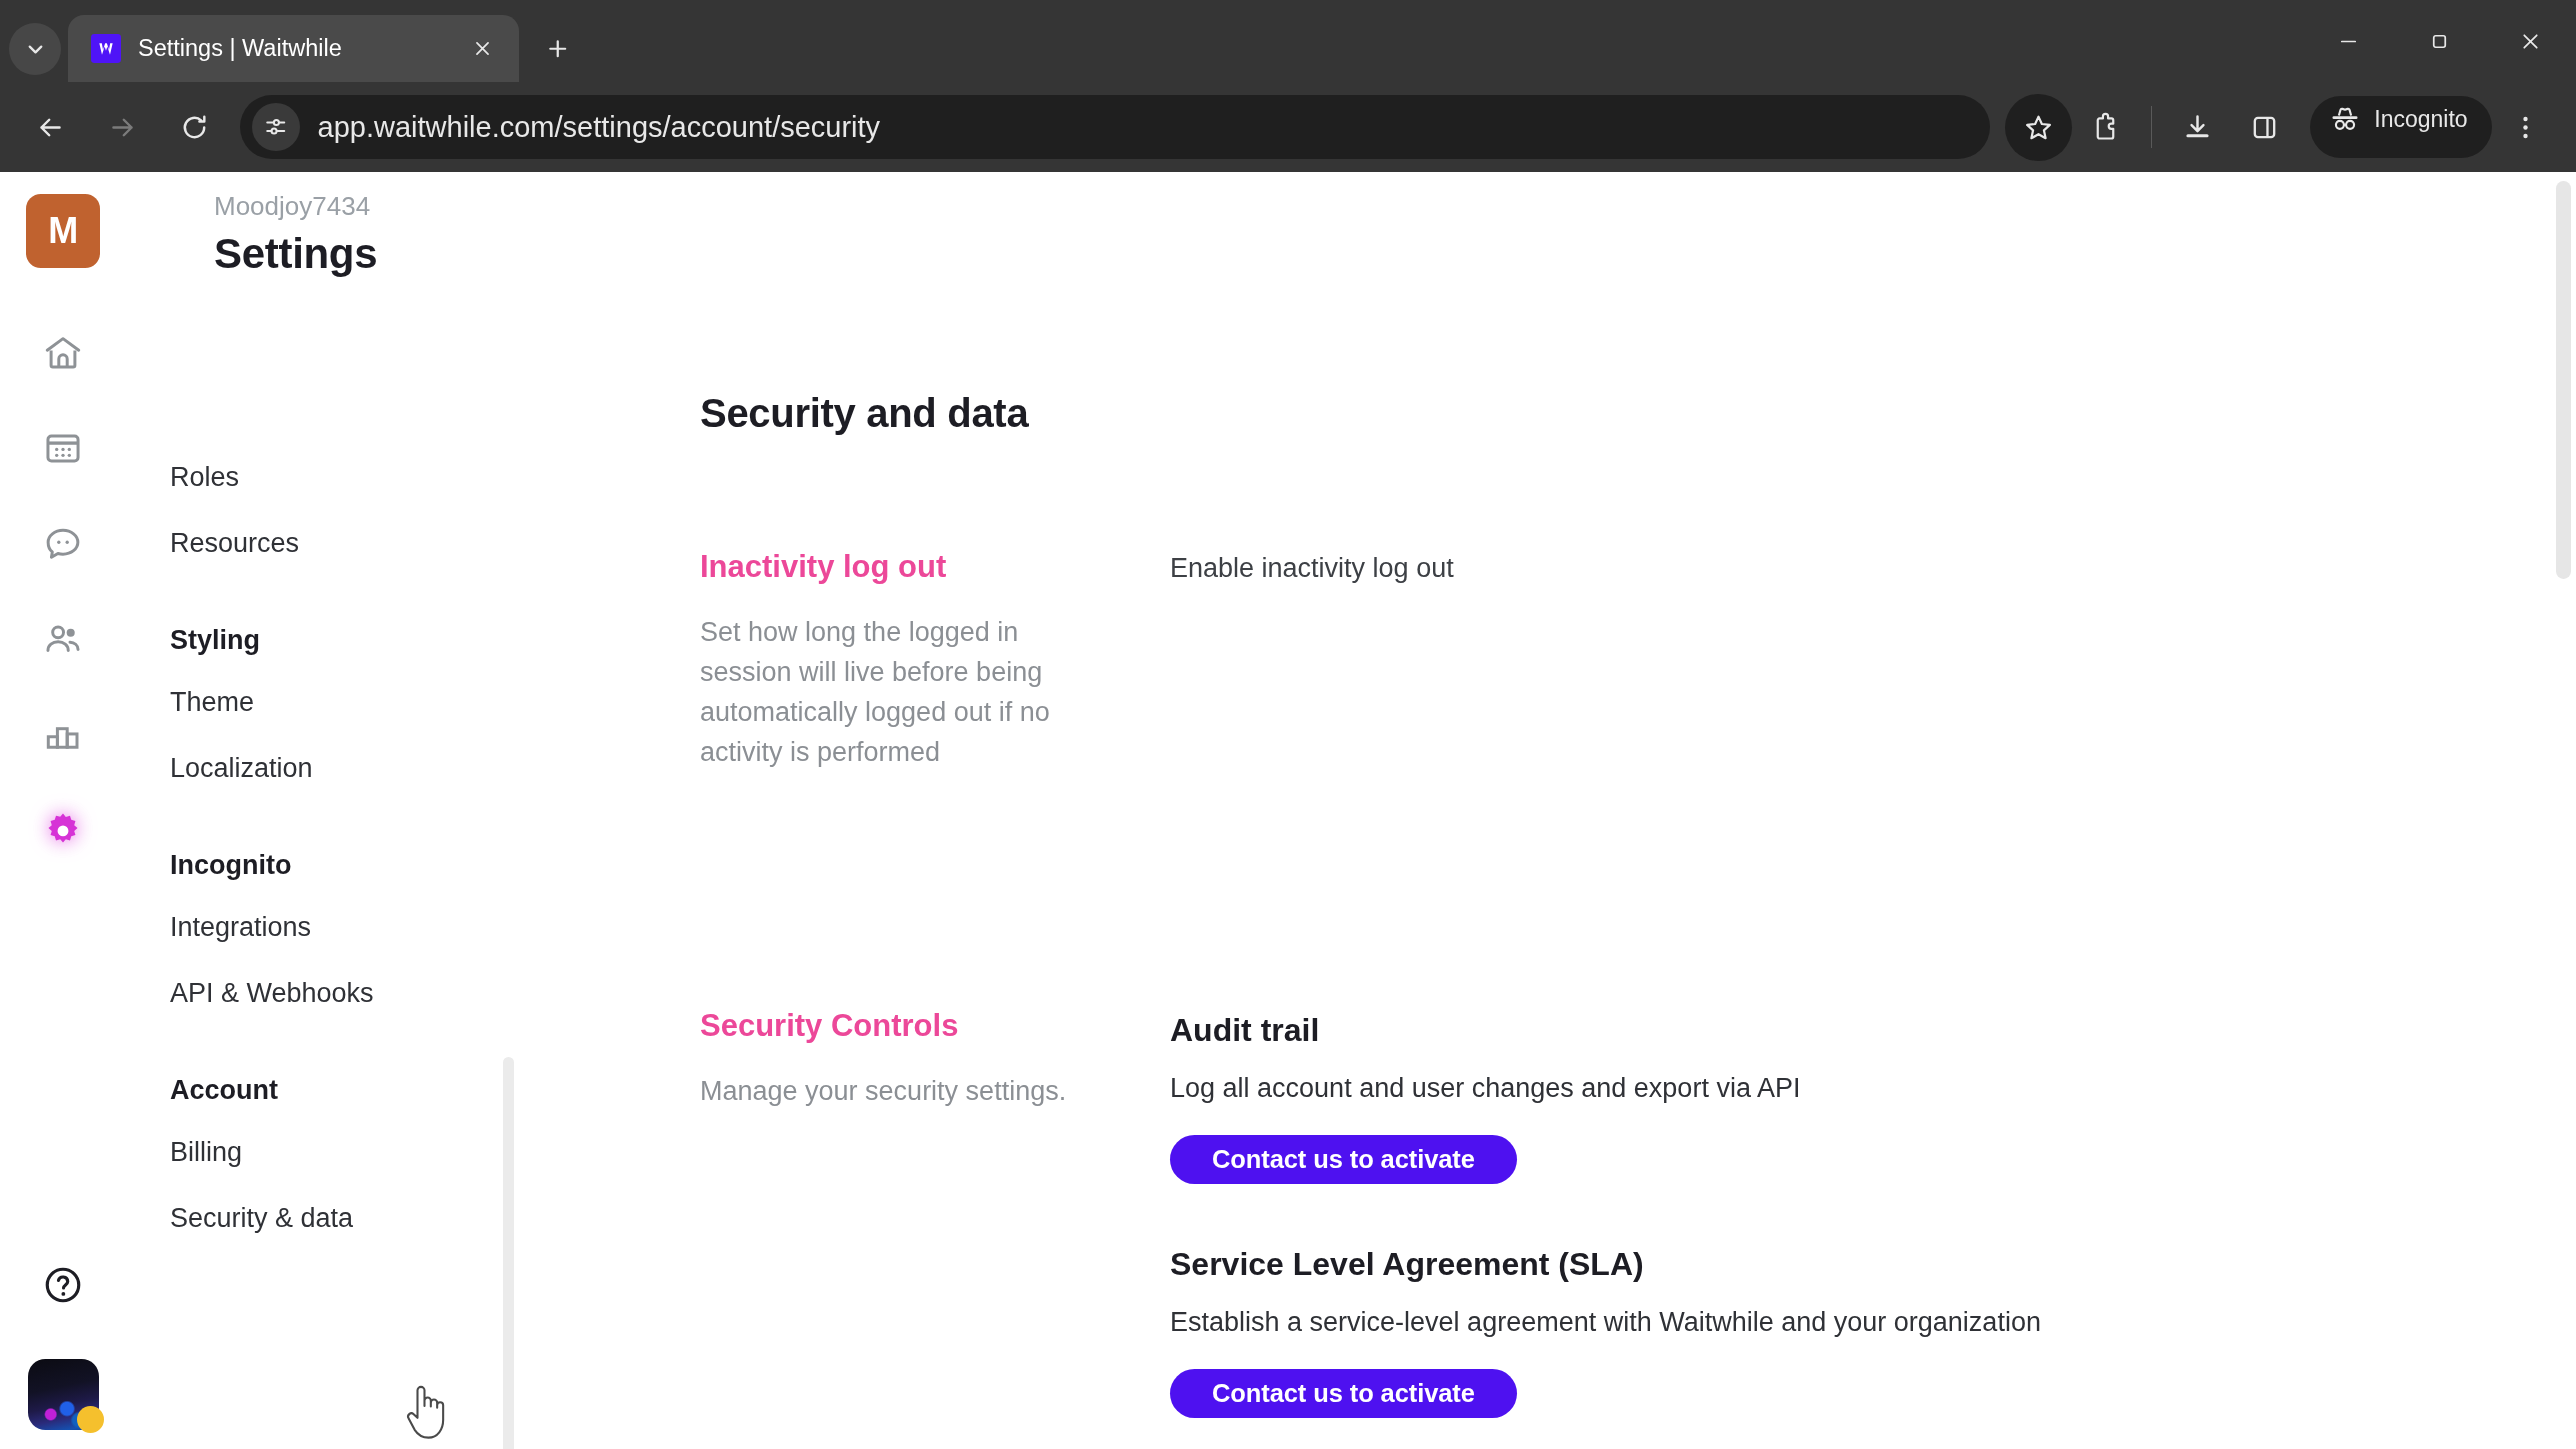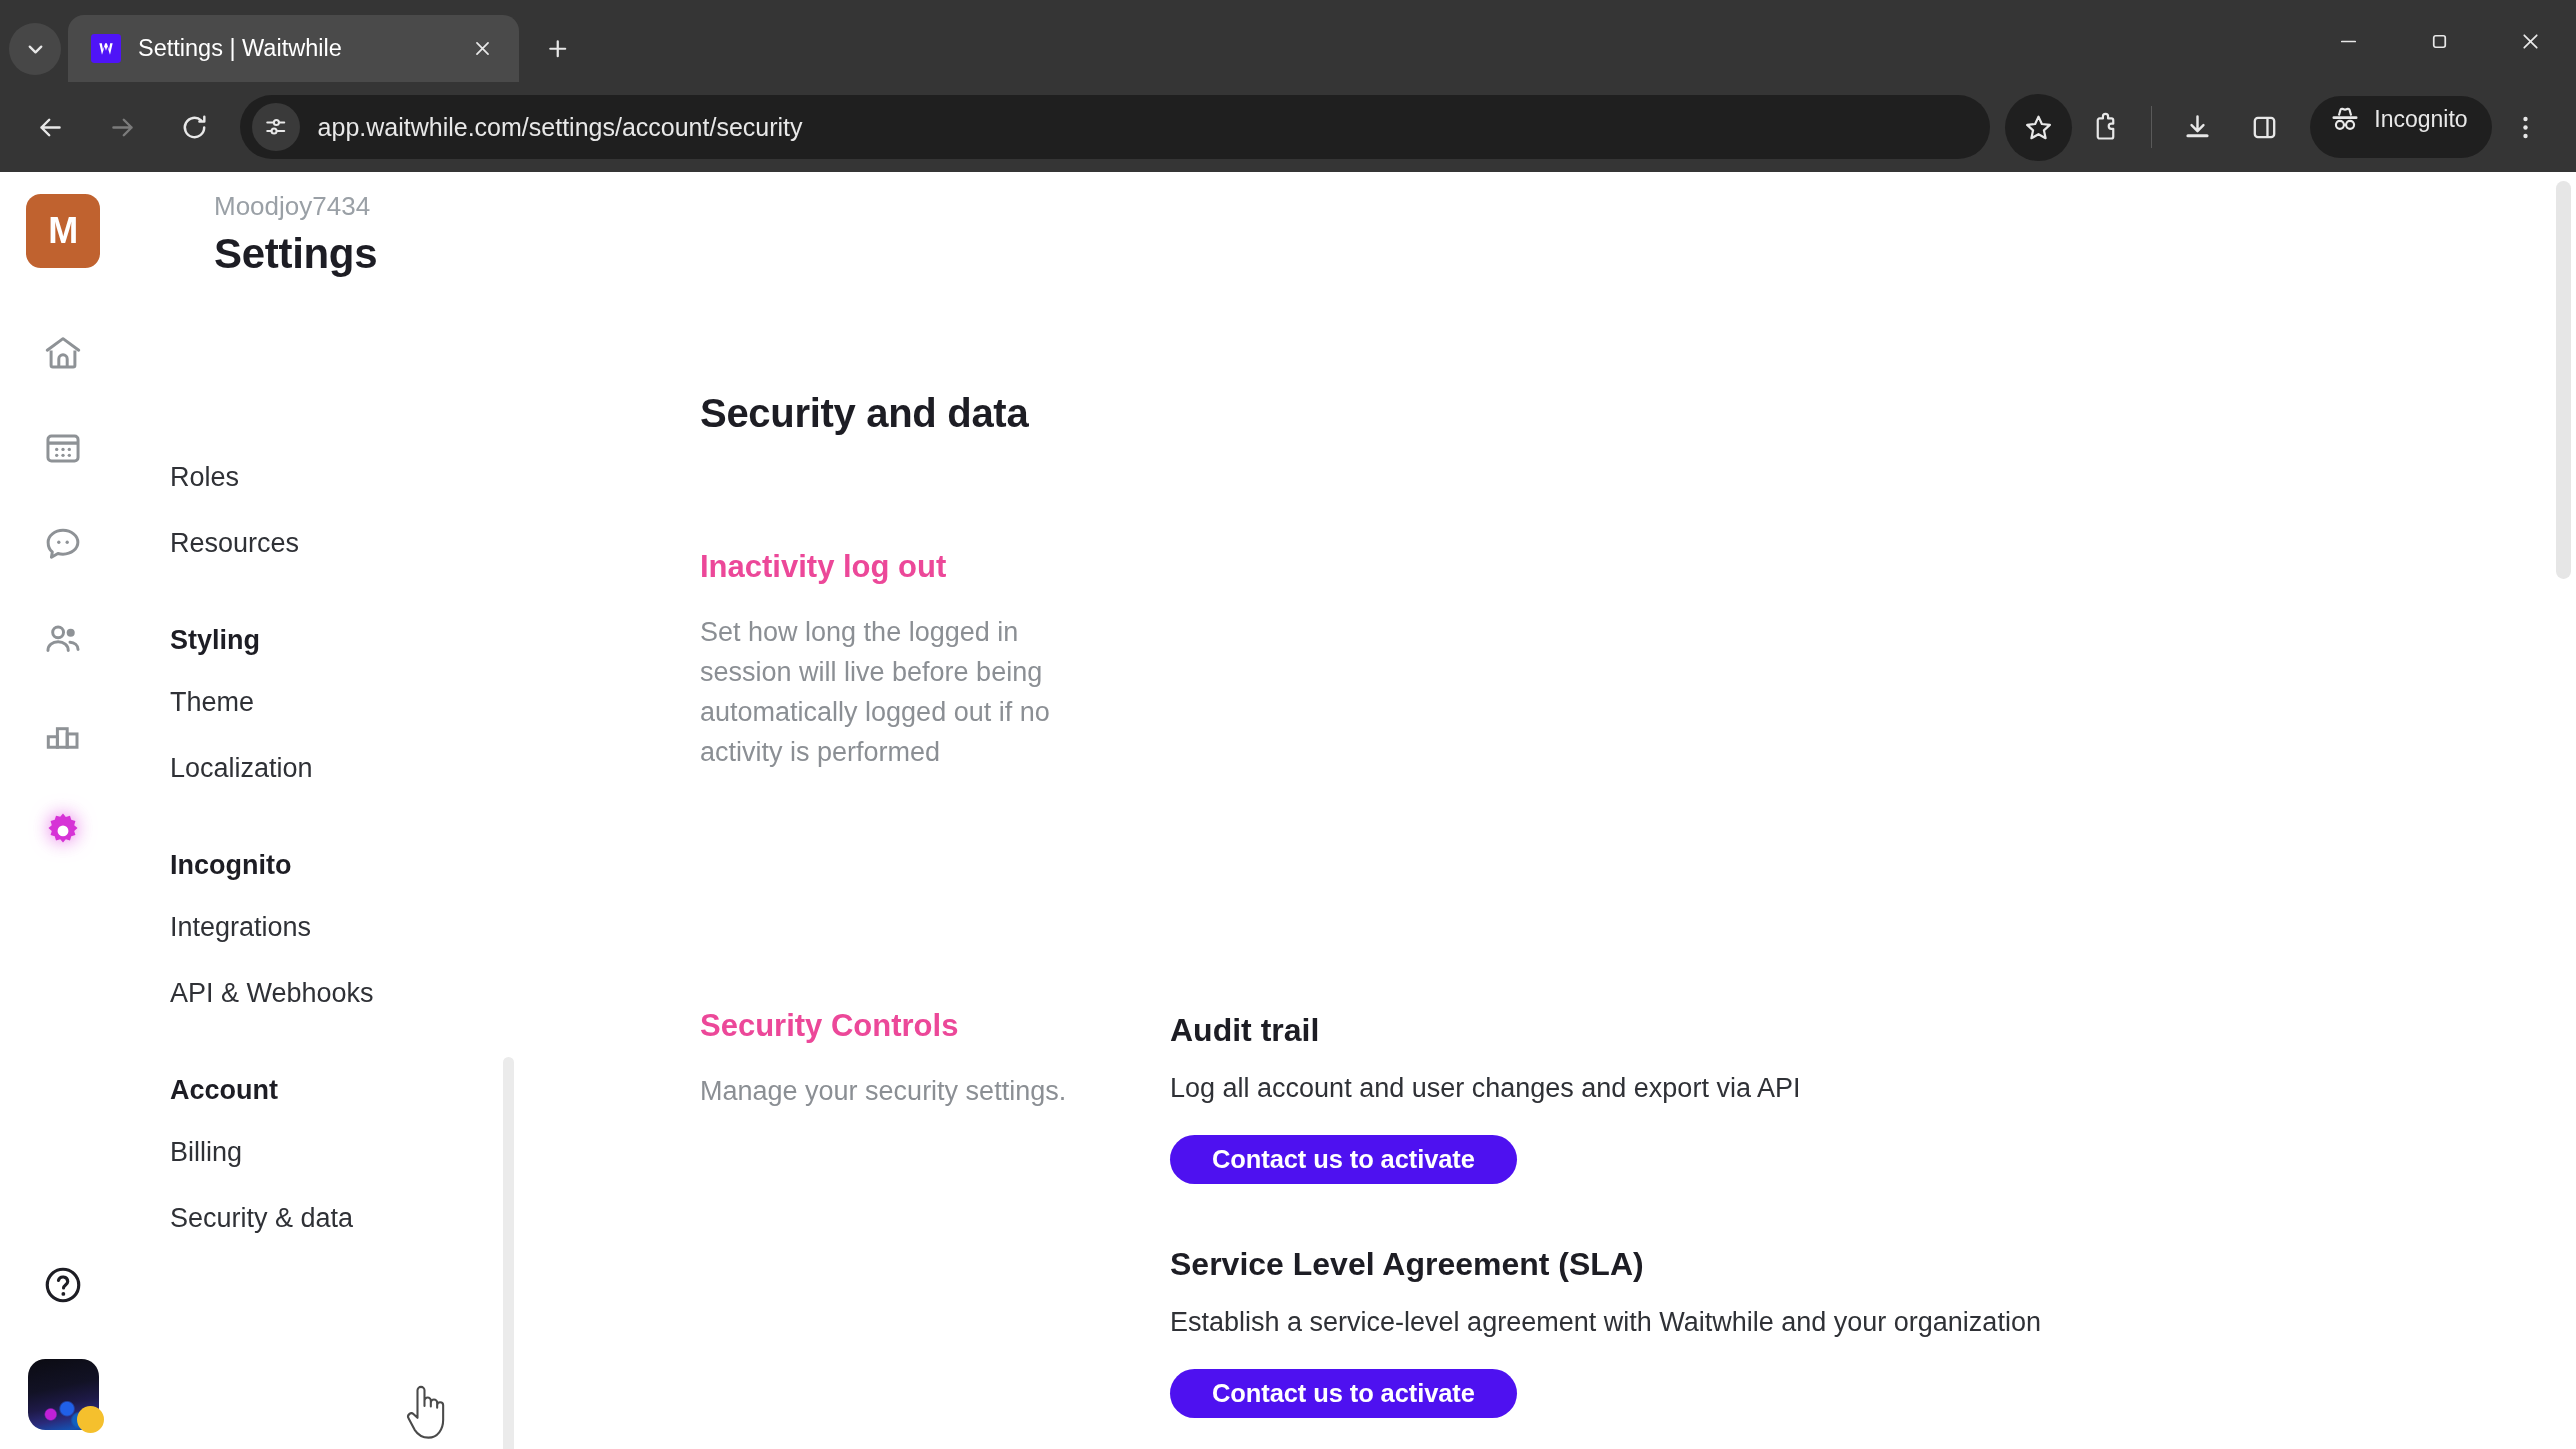--- a/index.html
+++ b/index.html
@@ -110,21 +110,21 @@
   .omni-site-icon {
     width: 48px; height: 48px;
     border-radius: 24px;
     background: #3a3a3a;
     display: flex; align-items: center; justify-content: center;
     flex: 0 0 auto;
   }
   .omni-site-icon svg { width: 25.5px; height: 25.5px; }
   .omni-url {
     color: #e8e8e8;
-    font-size: 25px;
+    font-size: 29px;
     margin-left: 17.4px;
     white-space: nowrap; overflow: hidden;
     flex: 1 1 auto;
   }
   .tb-icon {
     width: 67px; height: 67px;
     display: flex; align-items: center; justify-content: center;
     border-radius: 34px;
     flex: 0 0 auto;
   }
@@ -567,20 +567,23 @@
 
     <div class="content">
 
       <h1 class="page-heading">Security and data</h1>
 
       <div class="section">
         <div class="sec-left">
           <div class="sec-title">Inactivity log out</div>
           <div class="sec-desc">Set how long the logged in session will live before being automatically logged out if no activity is performed</div>
         </div>
+        <div class="sec-right">
+          <div class="field-label">Enable inactivity log out</div>
+        </div>
       </div>
 
       <div class="section second">
         <div class="sec-left">
           <div class="sec-title">Security Controls</div>
           <div class="sec-desc">Manage your security settings.</div>
         </div>
         <div class="sec-right">
 
           <div class="ctrl-block">

